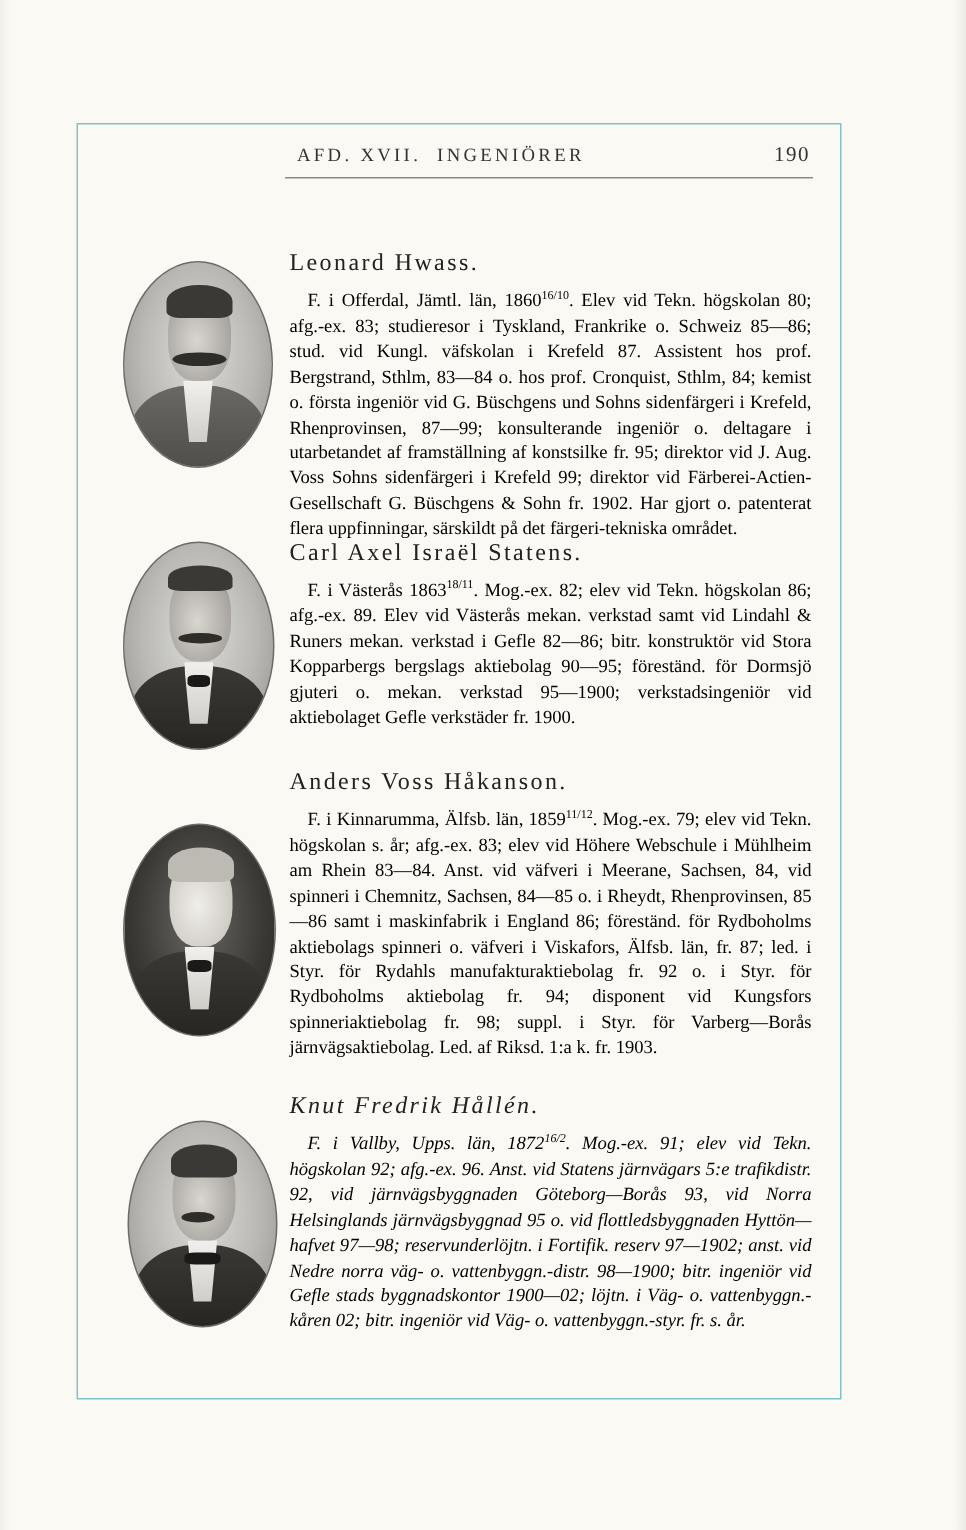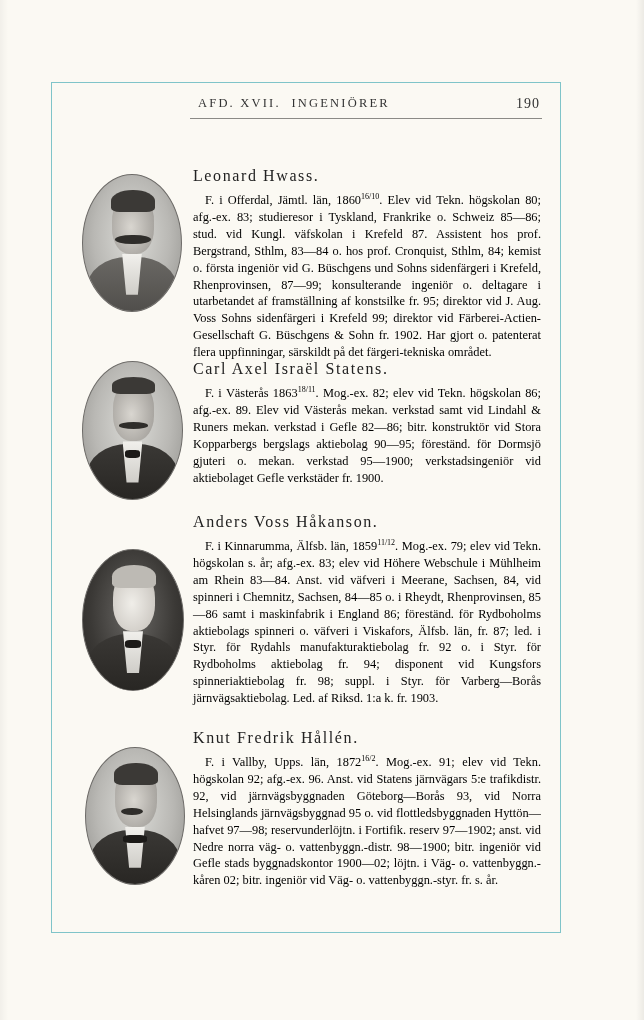--- a/index.html
+++ b/index.html
@@ -135,16 +135,16 @@
 <div class="entry" style="top:359px;">
   <h2>Carl Axel Israël Statens.</h2>
   <p><span>F. i Västerås 1863</span><sup class="d">18/11</sup><span>. Mog.-ex. 82; elev vid Tekn. högskolan 86; afg.-ex. 89. Elev vid Västerås mekan. verkstad samt vid Lindahl &amp; Runers mekan. verkstad i Gefle 82—86; bitr. konstruktör vid Stora Kopparbergs bergslags aktiebolag 90—95; föreständ. för Dormsjö gjuteri o. mekan. verkstad 95—1900; verkstadsingeniör vid aktiebolaget Gefle verkstäder fr. 1900.</span></p>
 </div>
 
 <div class="entry" style="top:512px;">
   <h2>Anders Voss Håkanson.</h2>
   <p><span>F. i Kinnarumma, Älfsb. län, 1859</span><sup class="d">11/12</sup><span>. Mog.-ex. 79; elev vid Tekn. högskolan s. år; afg.-ex. 83; elev vid Höhere Webschule i Mühlheim am Rhein 83—84. Anst. vid väfveri i Meerane, Sachsen, 84, vid spinneri i Chemnitz, Sachsen, 84—85 o. i Rheydt, Rhenprovinsen, 85—86 samt i maskinfabrik i England 86; föreständ. för Rydboholms aktiebolags spinneri o. väfveri i Viskafors, Älfsb. län, fr. 87; led. i Styr. för Rydahls manufakturaktiebolag fr. 92 o. i Styr. för Rydboholms aktiebolag fr. 94; disponent vid Kungsfors spinneriaktiebolag fr. 98; suppl. i Styr. för Varberg—Borås järnvägsaktiebolag. Led. af Riksd. 1:a k. fr. 1903.</span></p>
 </div>
 
-<div class="entry" style="top:728px;">
+<div class="entry" style="top:728px;font-style:italic;">
   <h2>Knut Fredrik Hållén.</h2>
   <p><span>F. i Vallby, Upps. län, 1872</span><sup class="d">16/2</sup><span>. Mog.-ex. 91; elev vid Tekn. högskolan 92; afg.-ex. 96. Anst. vid Statens järnvägars 5:e trafikdistr. 92, vid järnvägsbyggnaden Göteborg—Borås 93, vid Norra Helsinglands järnvägsbyggnad 95 o. vid flottledsbyggnaden Hyttön—hafvet 97—98; reservunderlöjtn. i Fortifik. reserv 97—1902; anst. vid Nedre norra väg- o. vattenbyggn.-distr. 98—1900; bitr. ingeniör vid Gefle stads byggnadskontor 1900—02; löjtn. i Väg- o. vattenbyggn.-kåren 02; bitr. ingeniör vid Väg- o. vattenbyggn.-styr. fr. s. år.</span></p>
 </div>
 
 </body></html>

